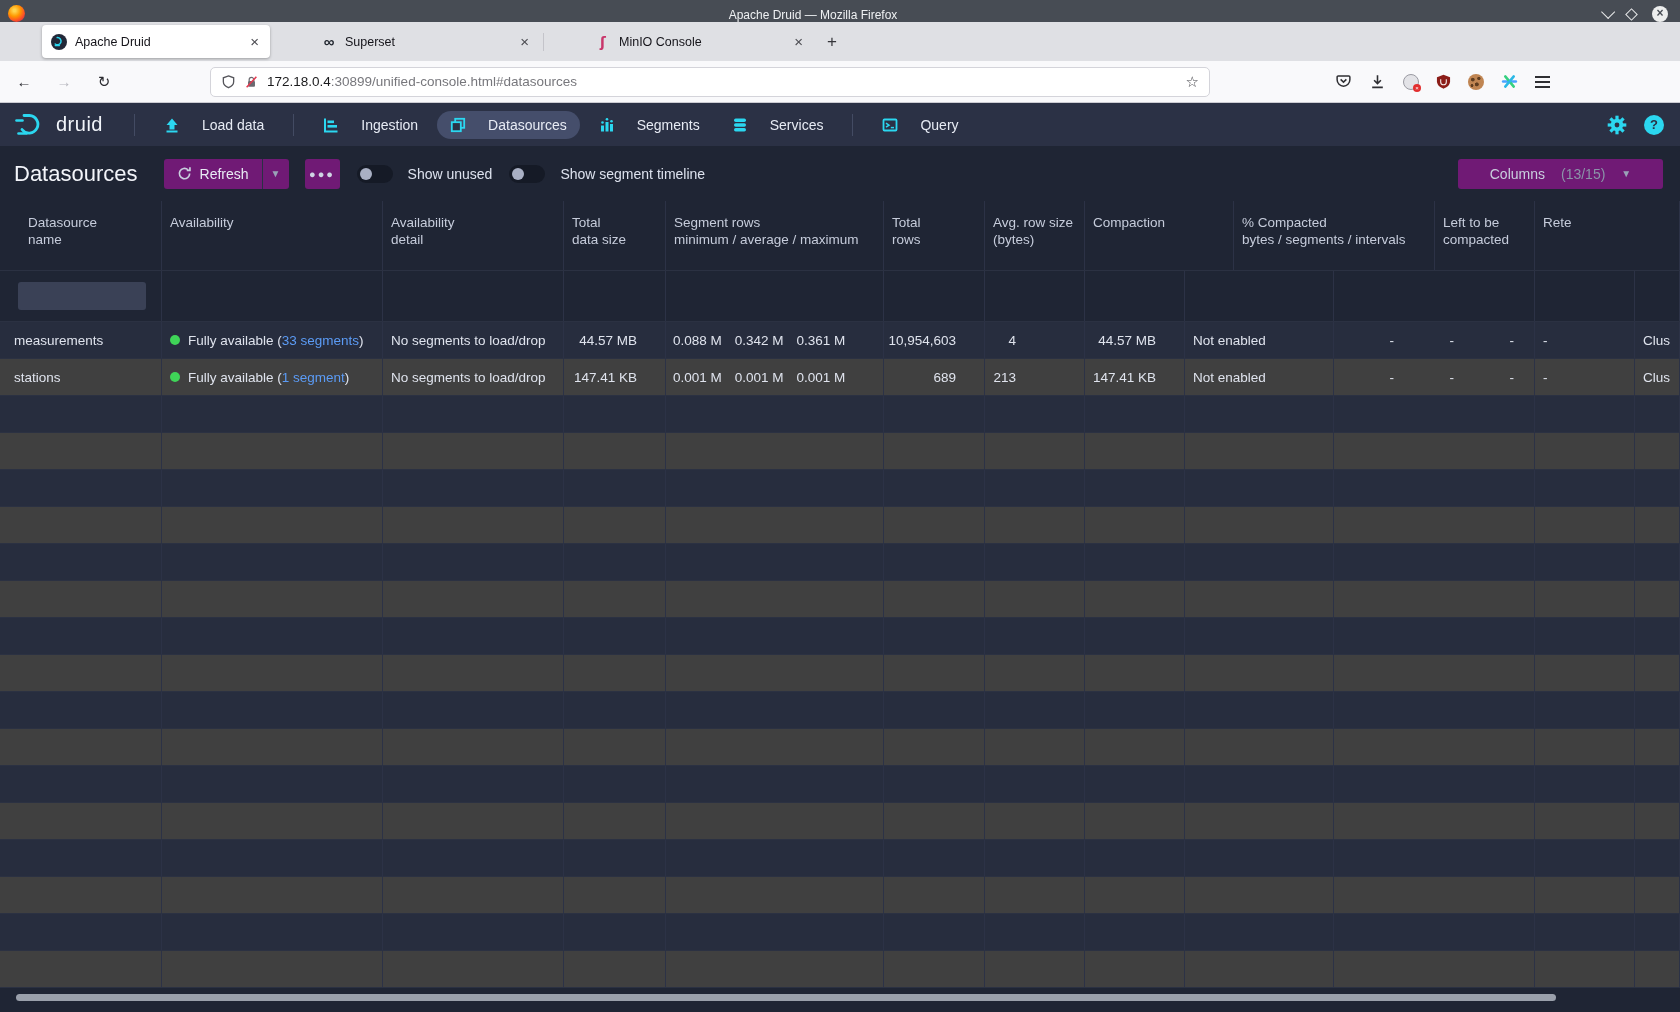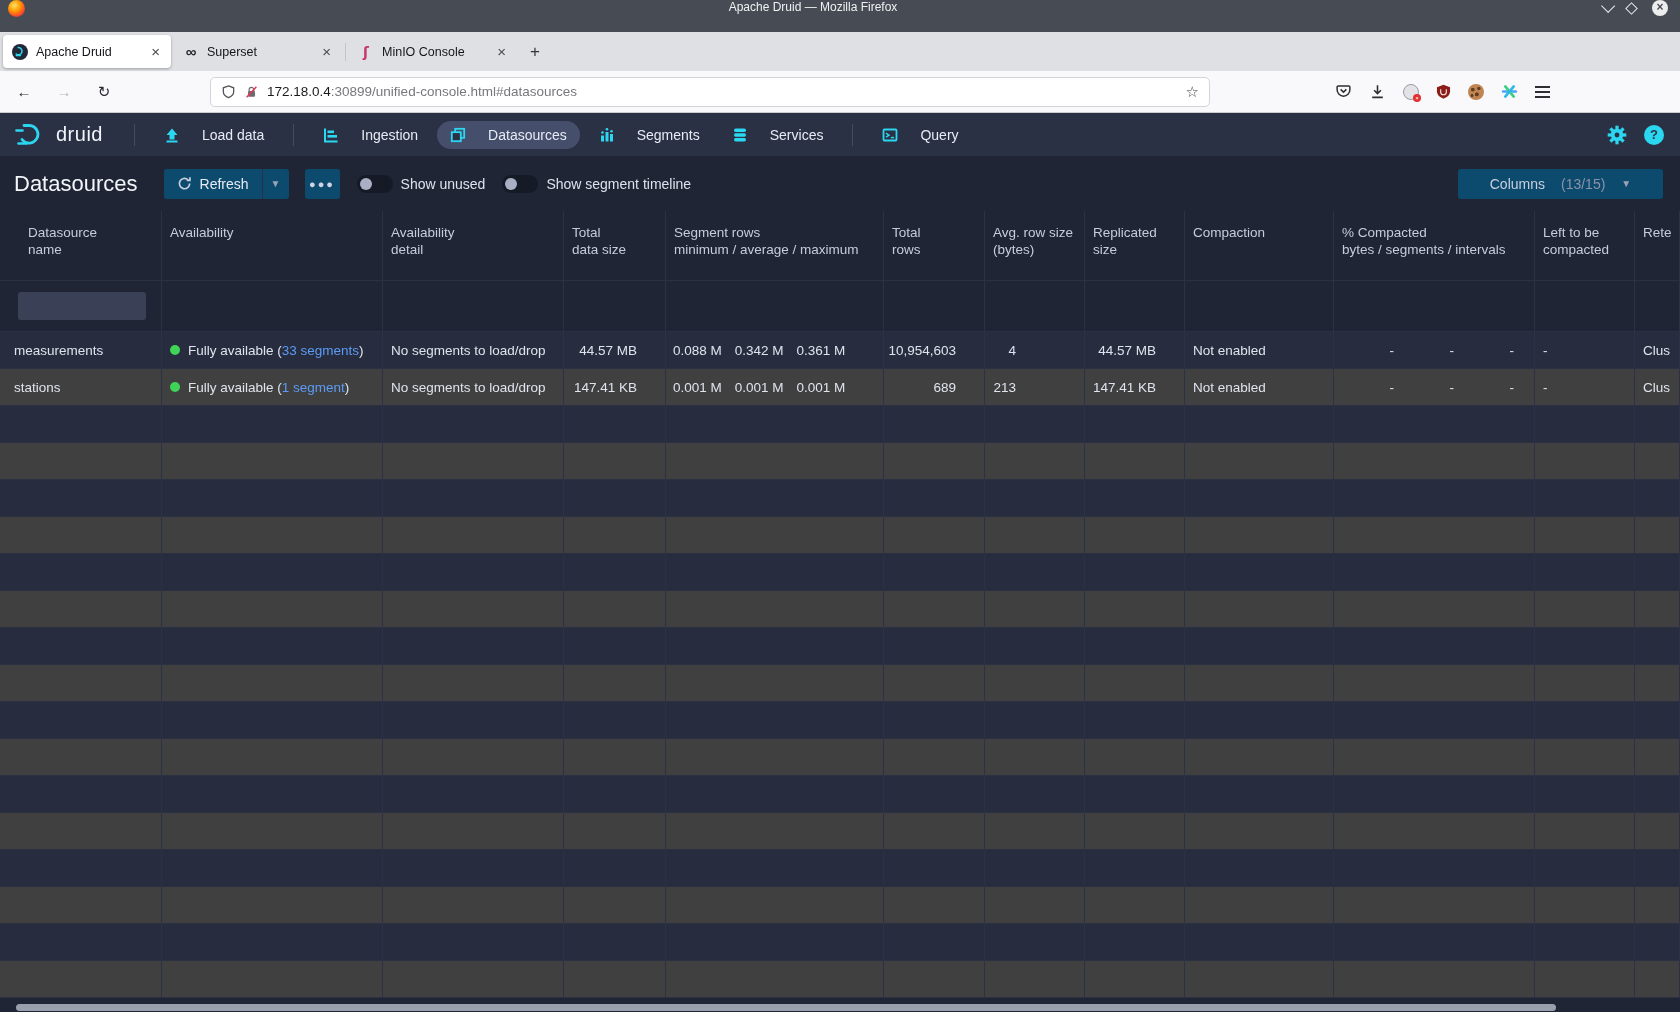--- a/index.html
+++ b/index.html
@@ -1,34 +1,34 @@
 <!DOCTYPE html>
 <html><head>
 <meta charset="utf-8">
 <style>
   * { box-sizing: border-box; margin: 0; padding: 0; }
   html,body { width:1680px; height:1012px; overflow:hidden; background:#1f2534;
               font-family:"Liberation Sans","DejaVu Sans",sans-serif; }
 
   
-  .titlebar { height:32px; background:#474c54; color:#eef0f2; font-size:12px;
-              display:flex; align-items:flex-start; }
+  .titlebar { height:22px; background:#474c54; color:#eef0f2; font-size:12px;
+              display:flex; align-items:flex-end; }
   .ff-logo { width:17px; height:17px; border-radius:50%; margin-left:8px;
              background:radial-gradient(circle at 38% 32%, #ffd54f 8%, #ff9800 38%, #ff5722 62%, #c2185b 95%); }
   .tb-title { flex:1; text-align:center; }
   .win-btns { display:flex; align-items:center; gap:16px; margin-right:12px; }
   .win-chevron { width:10px; height:10px; border-right:1.6px solid #e8e9ea; border-bottom:1.6px solid #e8e9ea;
                  transform:rotate(45deg) translateY(-3px); }
   .win-diamond { width:9px; height:9px; border:1.6px solid #e8e9ea; transform:rotate(45deg); }
   .win-close { width:16px; height:16px; border-radius:50%; background:#eceded; color:#474c54;
                font-size:12px; line-height:15px; text-align:center; font-weight:bold; }
 
   .tabstrip { height:39px; background:#dfe0e4; display:flex; align-items:center; padding-left:3px; }
-  .tab { width:168px; height:33px; border-radius:4px; display:flex; align-items:center;
-         padding:0 9px; font-size:12.5px; color:#15141a; margin-right:3px; }
+  .tab { width:228px; height:33px; border-radius:4px; display:flex; align-items:center;
+         padding:0 9px; font-size:12.5px; color:#15141a; margin-right:3px;margin-left:39px; }
   .tab.active { background:#ffffff; box-shadow:0 1px 3px rgba(0,0,0,.3); }
   .tab .favicon { width:16px; height:16px; margin-right:8px; display:flex; align-items:center; justify-content:center; flex:0 0 16px; }
   .tab .tab-label { flex:1; white-space:nowrap; overflow:hidden; }
   .tab .tab-close { color:#4c4c52; font-size:15px; padding:0 2px; }
   .tab-sep { width:1px; height:18px; background:#c4c4ca; margin-right:3px; }
   .newtab { font-size:17px; color:#35353a; padding:0 10px; }
   .druid-favicon { width:15px; height:15px; border-radius:50%; background:#222838;
                    display:flex; align-items:center; justify-content:center; }
   .superset-ico { font-size:15px; font-weight:bold; color:#20252e; line-height:14px; }
   .minio-ico { color:#c9366b; font-weight:bold; font-size:14px; font-family:"DejaVu Sans",sans-serif; }
@@ -63,28 +63,28 @@
   .nav-sep { width:1px; height:22px; background:#434b63; margin:0 13px; }
   .nav-item { display:flex; align-items:center; gap:22px; padding:6px 13px; border-radius:15px; margin:0 3px; }
   .nav-item.active { background:#454e6b; }
   .nav-right { margin-left:auto; display:flex; align-items:center; gap:16px; margin-right:16px; }
   .help-circle { width:20px; height:20px; border-radius:50%; background:#2bd7f0; color:#2b3145;
                  font-weight:bold; font-size:13px; text-align:center; line-height:20px; }
 
   
   .page-header { height:55px; display:flex; align-items:center; padding:0 14px; position:relative; background:#1f2534; }
   .page-title { font-size:22px; font-weight:500; color:#f3f5fa; margin-right:26px; }
-  .btn { background:#0c4a6e; color:#e8ebf4; height:30px; border-radius:3px;
+  .btn { background:#701a75; color:#e8ebf4; height:30px; border-radius:3px;
          display:flex; align-items:center; font-size:14px; }
   .btn-refresh { padding:0 13px; gap:8px; border-radius:3px 0 0 3px; }
   .btn-caret { width:27px; justify-content:center; border-left:1px solid #2a3044; border-radius:0 3px 3px 0; color:#9aa2b8; font-size:10px; }
   .btn-more { width:35px; justify-content:center; margin-left:16px; color:#cfd5e4; font-size:11px; letter-spacing:2px; }
   .toggle { width:36px; height:18px; border-radius:9px; background:#151a26; margin-left:17px; position:relative; }
   .toggle .knob { position:absolute; left:3px; top:3px; width:12px; height:12px; border-radius:50%; background:#a9b0c4; }
-  .toggle-label { margin-left:8px; color:#dde2ee; font-size:14px; }
+  .toggle-label { margin-left:15px; color:#dde2ee; font-size:14px; }
   .columns-btn { position:absolute; right:17px; width:205px; justify-content:center; gap:16px; color:#c9cfde; }
   .columns-count { color:#8b93a9; }
   .caret-down { color:#9aa2b8; font-size:10px; }
 
   
   .druid-app { position:relative; height:861px; }
   .tbl { font-size:13.5px; color:#dfe3ed; }
   .tr { display:flex; border-bottom:1px solid #2b3142; }
   .th, .td { border-right:1px solid #2c3246; overflow:hidden; white-space:nowrap; }
   .c0{width:162px;} .c1{width:221px;} .c2{width:181px;} .c3{width:102px;}
@@ -346,24 +346,20 @@
           <div>minimum / average / maximum</div>
         </div>
       <div class="th c5">
           <div>Total</div>
           <div>rows</div>
         </div>
       <div class="th c6">
           <div>Avg. row size</div>
           <div>(bytes)</div>
         </div>
-      <div class="th c7">
-          <div>Replicated</div>
-          <div>size</div>
-        </div>
       <div class="th c8">
           <div>Compaction</div>
           <div></div>
         </div>
       <div class="th c9">
           <div>% Compacted</div>
           <div>bytes / segments / intervals</div>
         </div>
       <div class="th c10">
           <div>Left to be</div>

